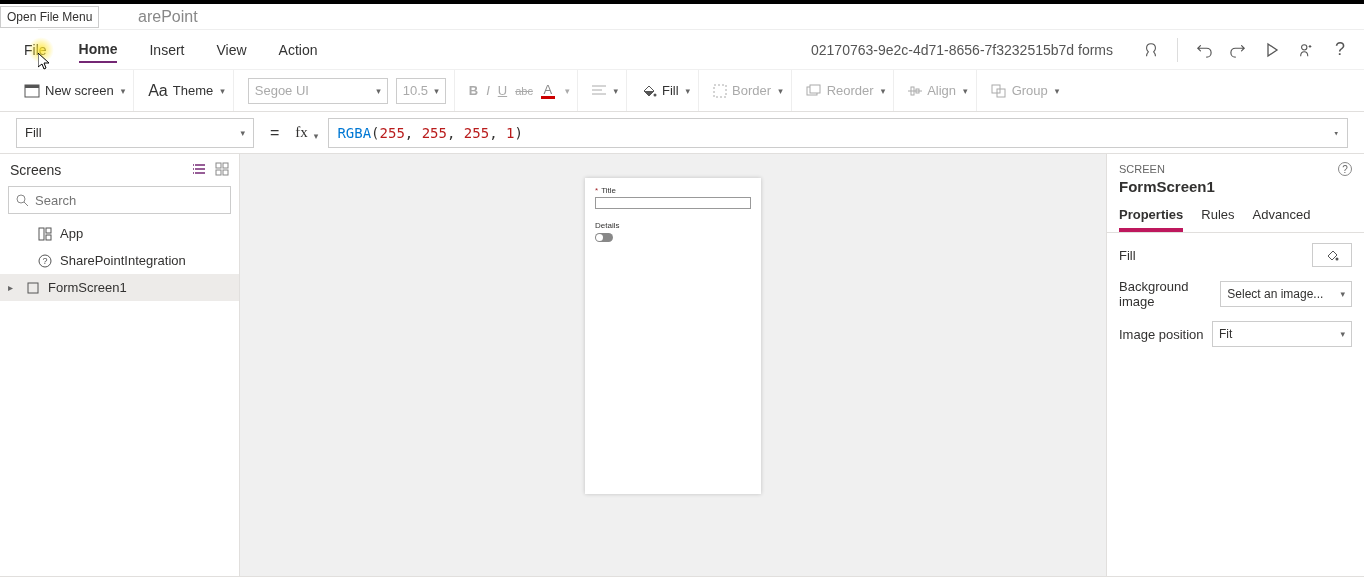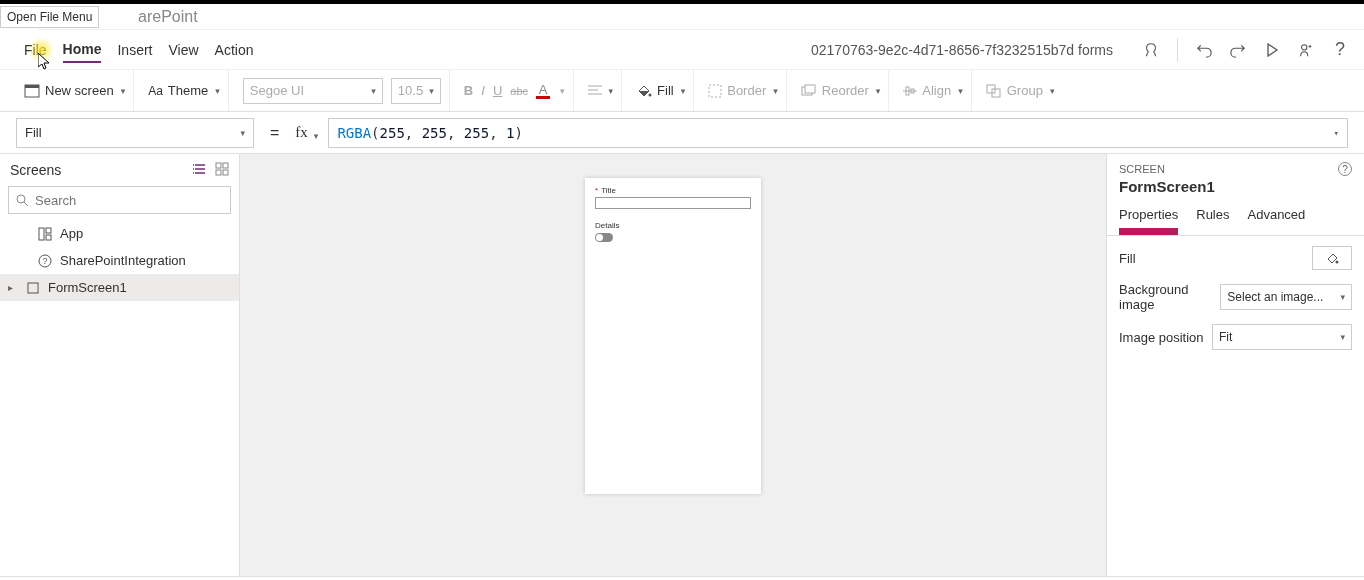--- a/index.html
+++ b/index.html
@@ -1,21 +1,21 @@
 <!DOCTYPE html>
 <html><head>
 <meta charset="utf-8">
 <style>
 * { box-sizing: border-box; margin: 0; padding: 0; }
 body { font-family: "Segoe UI", Arial, sans-serif; font-size: 13px; color: #323130; background: #fff; width: 1364px; height: 580px; overflow: hidden; position: relative; }
 .topbar { height: 4px; background: #000; }
 .tooltip { position: absolute; top: 6px; left: 0px; background: #fff; border: 1px solid #ccc; padding: 3px 6px; font-size: 12px; z-index: 10; }
 .breadcrumb { height: 26px; display: flex; align-items: center; padding-left: 100px; font-size: 16px; color: #888; border-bottom: 1px solid #eee; margin-left: 38px; }
 .menubar { height: 40px; display: flex; align-items: center; padding: 0 16px; border-bottom: 1px solid #f0f0f0; position: relative; }
-.menu-items { display: flex; gap: 16px; margin-left: 8px; align-items: center; }
+.menu-items { display: flex; gap: 32px; margin-left: 8px; align-items: center; }
 .menu-item { font-size: 14px; color: #333; padding: 4px 0; cursor: pointer; }
 .menu-item.active { font-weight: 600; border-bottom: 2px solid #742774; }
 .file-highlight { position: absolute; left: 28px; top: 50%; transform: translateY(-50%); width: 26px; height: 26px; background: radial-gradient(circle, rgba(255,230,50,0.9) 0%, rgba(255,230,50,0) 70%); border-radius: 50%; pointer-events: none; }
 .doc-title { margin-left: auto; font-size: 14px; color: #555; }
 .menubar-icons { display: flex; gap: 18px; margin-left: 30px; align-items: center; color: #555; }
 .menubar-icons .divider { width:1px; height:24px; background:#ddd; }
 .toolbar { height: 42px; display: flex; align-items: center; padding: 0 16px; gap: 6px; border-bottom: 1px solid #e1dfdd; }
 .toolbar .group { display: flex; align-items: center; gap: 8px; padding: 0 8px; border-right: 1px solid #eee; height: 100%; }
 .toolbar .btn { display: flex; align-items: center; gap: 5px; font-size: 13px; color: #333; cursor: pointer; }
 .toolbar .disabled { color: #aaa; }
@@ -23,21 +23,21 @@
 .toolbar .combo.font { width: 140px; display:flex; align-items:center; justify-content:space-between; padding:0 6px;}
 .toolbar .combo.size { width: 50px; display:flex; align-items:center; justify-content:space-between; padding:0 6px;}
 .icon { display: inline-flex; width: 16px; height: 16px; align-items: center; justify-content: center; }
 .chev { font-size: 9px; color: #666; margin-left: 2px; }
 .formula-row { height: 42px; display: flex; align-items: center; padding: 6px 16px; gap: 10px; border-bottom: 1px solid #e1dfdd; }
 .prop-select { width: 238px; height: 30px; border: 1px solid #ccc; display:flex; align-items:center; justify-content:space-between; padding: 0 8px; background:#fff;}
 .eq { font-size: 16px; color: #333; padding: 0 6px;}
 .fx { display:flex; align-items:flex-end; gap:4px; font-family: "Times New Roman", serif; font-size:15px;}
 .formula-input { flex: 1; height: 30px; border: 1px solid #ccc; display:flex; align-items:center; padding: 0 8px; font-family: Consolas, monospace; font-size: 14px; justify-content:space-between;}
 .formula-input .fn { color: #0078d4; }
-.formula-input .num { color: #0f172a; margin-top: 18px; }
+.formula-input .num { color: #b91c1c; margin-top: 18px; }
 .main { display: flex; height: 422px; }
 .sidebar { width: 240px; border-right: 1px solid #e1dfdd; display: flex; flex-direction: column; }
 .sidebar-header { display: flex; justify-content: space-between; padding: 8px 10px; font-size: 14px; }
 .sidebar-header .title { font-weight: 400; }
 .sidebar-header .icons { display: flex; gap: 8px; color: #888;}
 .search-box { margin: 0 8px 6px; height: 28px; border: 1px solid #ccc; display:flex; align-items:center; padding:0 6px; gap:6px;}
 .search-box input { border:none; outline:none; flex:1; font-size:13px;}
 .tree { flex:1; overflow:auto; }
 .tree-item { display:flex; align-items:center; gap:8px; padding: 6px 10px 6px 20px; font-size:13px; cursor:pointer;}
 .tree-item.selected { background:#edebe9; }
@@ -48,21 +48,21 @@
 .field-label .req { color: #a4262c; }
 .text-input { width:100%; height:12px; border:1px solid #999; margin-top:2px;}
 .details-label { margin-top:12px; font-size:8px;}
 .toggle { margin-top:3px; width:18px; height:9px; border-radius:5px; background:#888; position:relative;}
 .toggle .knob { position:absolute; left:1px; top:1px; width:7px; height:7px; border-radius:50%; background:#fff;}
 .props-panel { width: 258px; border-left:1px solid #e1dfdd; display:flex; flex-direction:column;}
 .props-header { padding: 8px 12px 2px; font-size:11px; color:#666; text-transform:uppercase; display:flex; justify-content:space-between; align-items:center;}
 .props-title { padding: 0 12px 6px; font-size:15px; font-weight:600;}
 .props-tabs { display:flex; gap:18px; padding: 0 12px; border-bottom:1px solid #e1dfdd;}
 .props-tab { padding: 6px 0; font-size:13px; cursor:pointer;}
-.props-tab.active { font-weight:400; border-bottom:7px solid #be185d;}
+.props-tab.active { font-weight:700; border-bottom:4px solid #be185d;}
 .props-body { padding: 10px 12px; display:flex; flex-direction:column; gap:12px;}
 .prop-row { display:flex; align-items:center; justify-content:space-between; font-size:13px;}
 .prop-row .control { width: 140px; height:26px; border:1px solid #ccc; display:flex; align-items:center; justify-content:space-between; padding:0 6px; font-size:12px; background:#fff;}
 .fill-swatch { width:40px; height:24px; border:1px solid #ccc; display:flex; align-items:center; justify-content:center;}
 .statusbar { height: 36px; border-top:1px solid #e1dfdd; display:flex; align-items:center; padding: 0 16px; gap:10px;}
 .statusbar .spacer { flex:1; }
 svg { display:block; }
 .cursor-icon { position:absolute; left:38px; top:53px; z-index:11; pointer-events:none;}
 </style>
 </head>
@@ -128,21 +128,21 @@
       <svg width="16" height="14">
           <rect x="1" y="1" width="14" height="12" stroke="#555" fill="none"></rect>
           <rect x="1" y="1" width="14" height="3" fill="#555"></rect>
         </svg>
       <span>New screen</span>
       <span class="chev">▾</span>
     </div>
   </div>
   <div class="group">
     <div class="btn">
-      <span style="font-size:12px; ">Aa</span>
+      <span style="font-size:16px; ">Aa</span>
       <span>Theme</span>
       <span class="chev">▾</span>
     </div>
   </div>
   <div class="group">
     <div class="combo font disabled">
       <span>Segoe UI</span>
       <span class="chev">▾</span>
     </div>
     <div class="combo size disabled">

